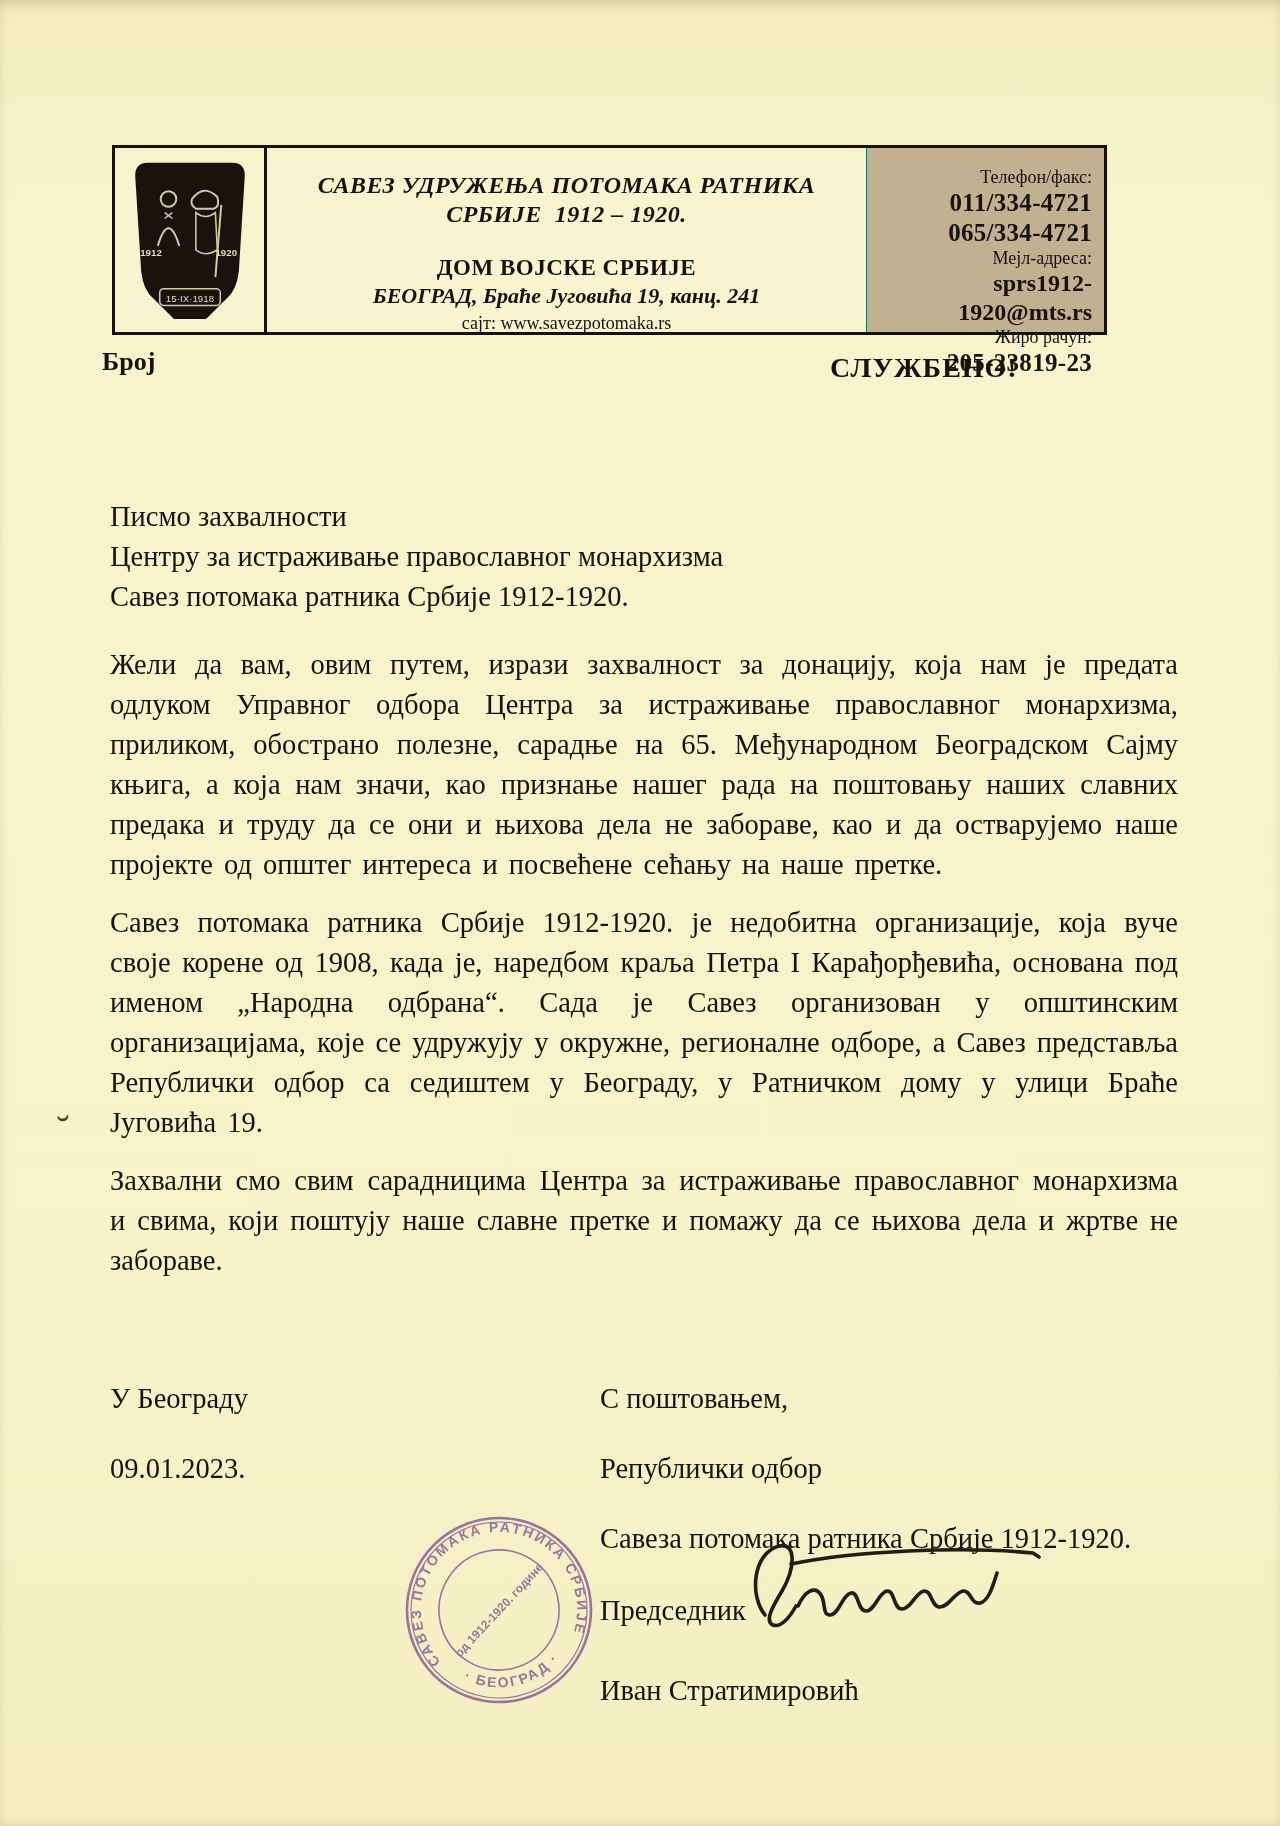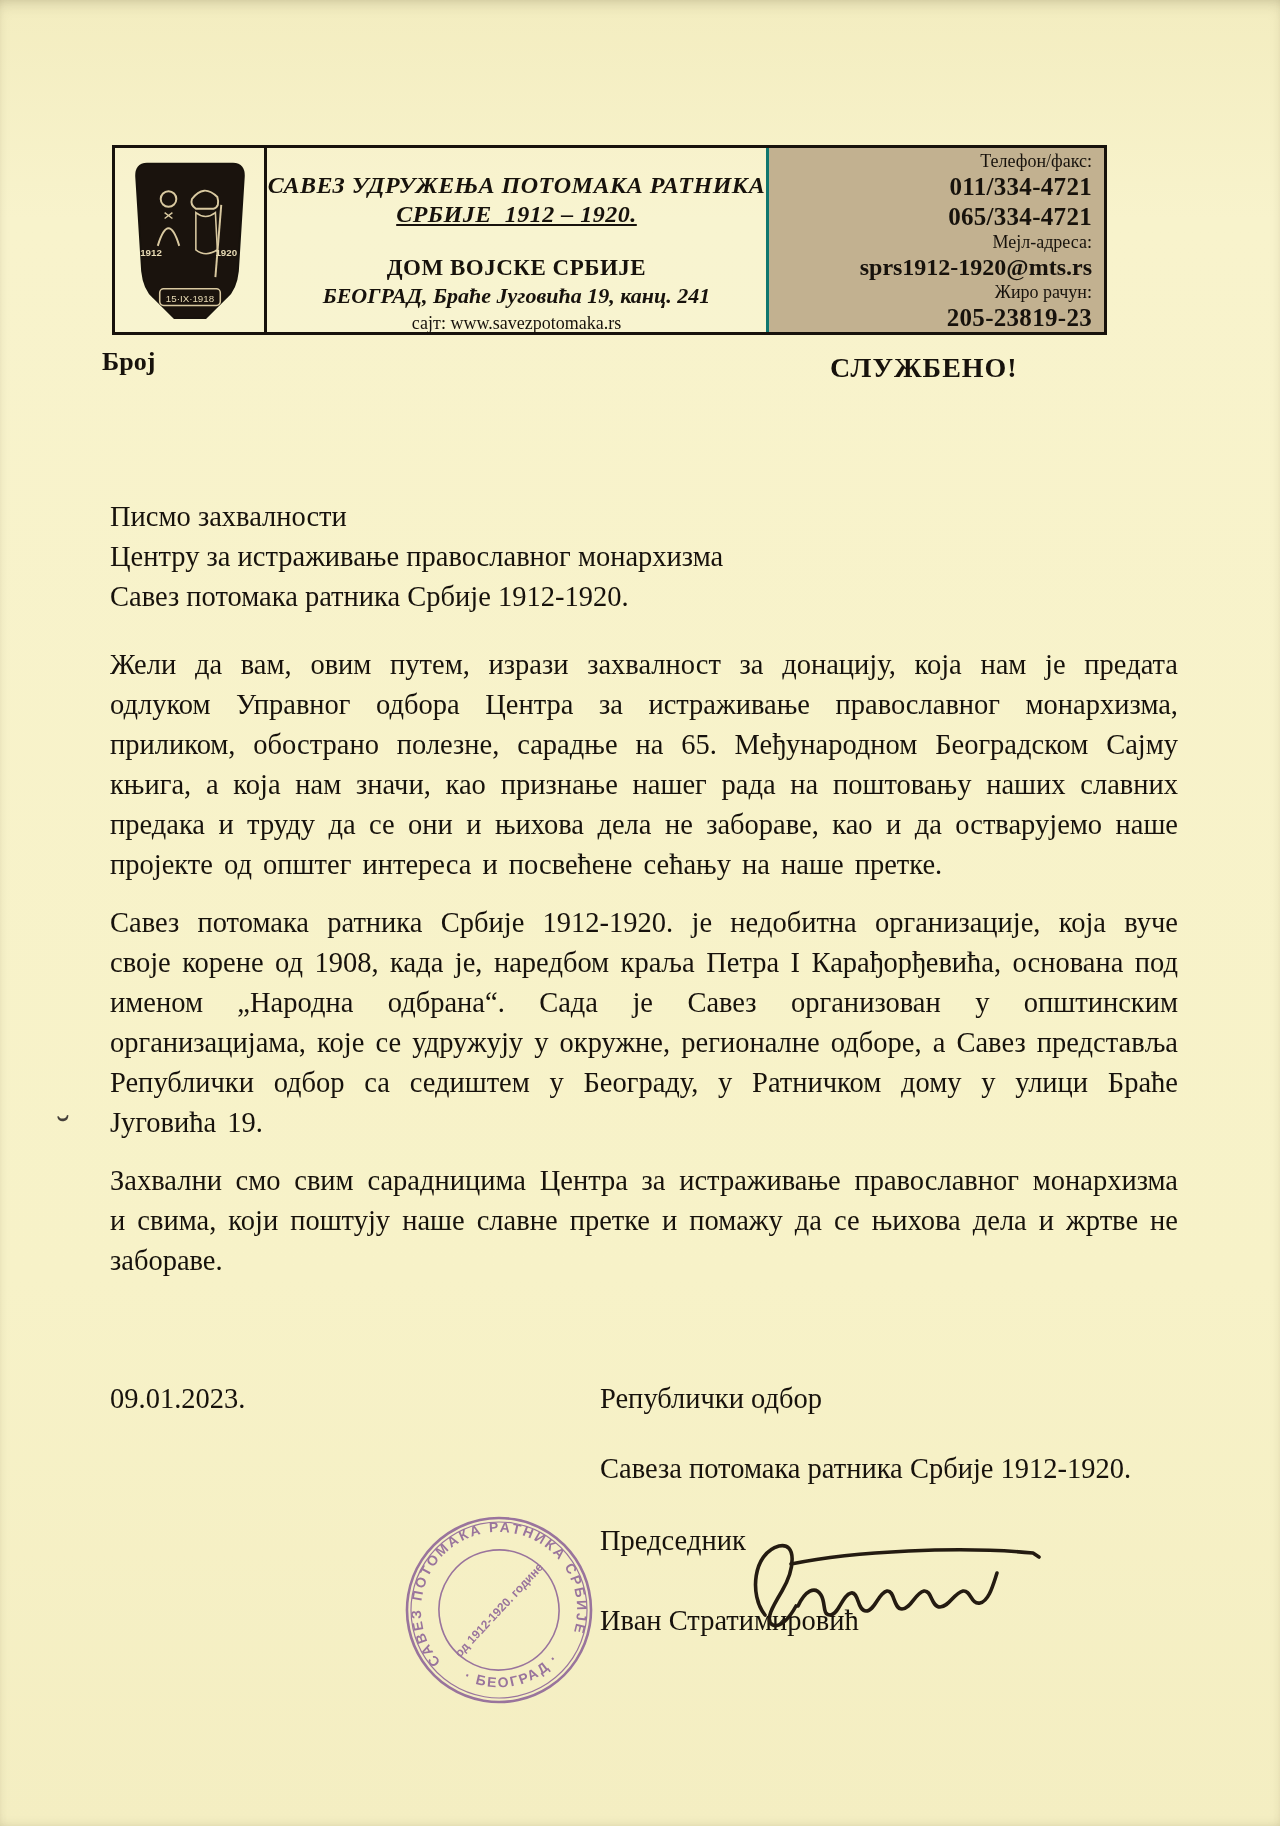--- a/index.html
+++ b/index.html
@@ -13,27 +13,27 @@
     box-shadow:inset 0 8px 18px -10px rgba(60,50,20,.35), inset 0 -6px 14px -10px rgba(60,50,20,.25);}
 
   
   .header-table{
     position:absolute;left:112px;top:145px;width:995px;height:190px;
     border:3px solid #17120c;display:flex;box-sizing:border-box;background:rgba(255,255,240,.12);
   }
   .logo-cell{width:152px;flex:none;border-right:3px solid #17120c;display:flex;align-items:center;justify-content:center;box-sizing:border-box;}
   .title-cell{flex:1;text-align:center;padding-top:23px;box-sizing:border-box;}
   .org-line1{font-size:24px;font-weight:bold;font-style:italic;line-height:29px;letter-spacing:.5px;}
-  .org-line2{font-size:24px;font-weight:bold;font-style:italic;line-height:29px;letter-spacing:.5px;text-decoration:underline;}
+  .org-line2{font-size:24px;font-weight:bold;font-style:italic;line-height:29px;letter-spacing:.5px;}
   .org-building{font-size:23px;font-weight:bold;line-height:28px;margin-top:25px;letter-spacing:.5px;}
   .org-address{font-size:22px;font-weight:bold;font-style:italic;line-height:28px;}
   .org-site{font-size:18px;line-height:26px;}
   .contact-cell{
-    width:338px;flex:none;border-left:3px solid #0f766e;background:#c2b190;
-    text-align:right;padding:3px 12px 0 8px;box-sizing:border-box;
+    width:238px;flex:none;border-left:1px solid #0f766e;background:#c2b190;
+    text-align:right;padding:19px 12px 0 8px;box-sizing:border-box;
   }
   .c-label{font-size:18px;line-height:21px;}
   .c-strong{font-size:25px;font-weight:bold;line-height:30px;letter-spacing:.3px;}
   .c-email{font-size:24px;font-weight:bold;line-height:29px;}
 
   
   .ref-number{position:absolute;left:102px;top:347px;font-size:26px;font-weight:bold;}
   .ref-official{position:absolute;left:830px;top:352px;font-size:28px;font-weight:bold;letter-spacing:1px;}
 
   
@@ -109,20 +109,24 @@
   <p class="line mt30">Центру за истраживање православног монархизма</p>
   <p class="line mt30">Савез потомака ратника Србије 1912-1920.</p>
   <p class="para">Жели да вам, овим путем, изрази захвалност за донацију, која нам је предата одлуком Управног одбора Центра за истраживање православног монархизма, приликом, обострано полезне, сарадње на 65. Међународном Београдском Сајму књига, а која нам значи, као признање нашег рада на поштовању наших славних предака и труду да се они и њихова дела не забораве, као и да остварујемо наше пројекте од општег интереса и посвећене сећању на наше претке.</p>
   <p class="para">Савез потомака ратника Србије 1912-1920. је недобитна организације, која вуче своје корене од 1908, када је, наредбом краља Петра I Карађорђевића, основана под именом „Народна одбрана“. Сада је Савез организован у општинским организацијама, које се удружују у окружне, регионалне одборе, а Савез представља Републички одбор са седиштем у Београду, у Ратничком дому у улици Браће Југовића 19.</p>
   <p class="para">Захвални смо свим сарадницима Центра за истраживање православног монархизма и свима, који поштују наше славне претке и помажу да се њихова дела и жртве не забораве.</p>
 </div>
 
 <div class="pen-mark">˘</div>
 
 <div class="signoff">
+  <div class="so-row so-row1">
+    <span>У Београду</span>
+    <span class="so-right">С поштовањем,</span>
+  </div>
   <div class="so-row so-row2">
     <span>09.01.2023.</span>
     <span class="so-right">Републички одбор</span>
   </div>
   <div class="so-row so-row3">
     <span class="so-right">Савеза потомака ратника Србије 1912-1920.</span>
   </div>
   <div class="so-row so-row4">
     <span class="so-right">Председник</span>
   </div>

